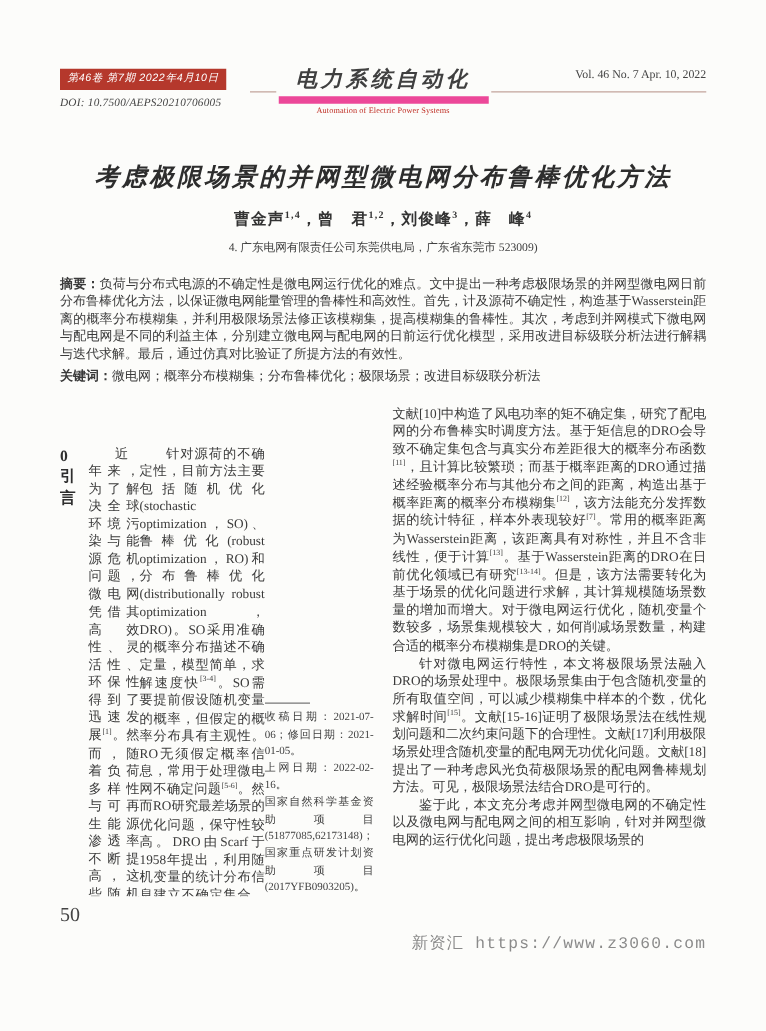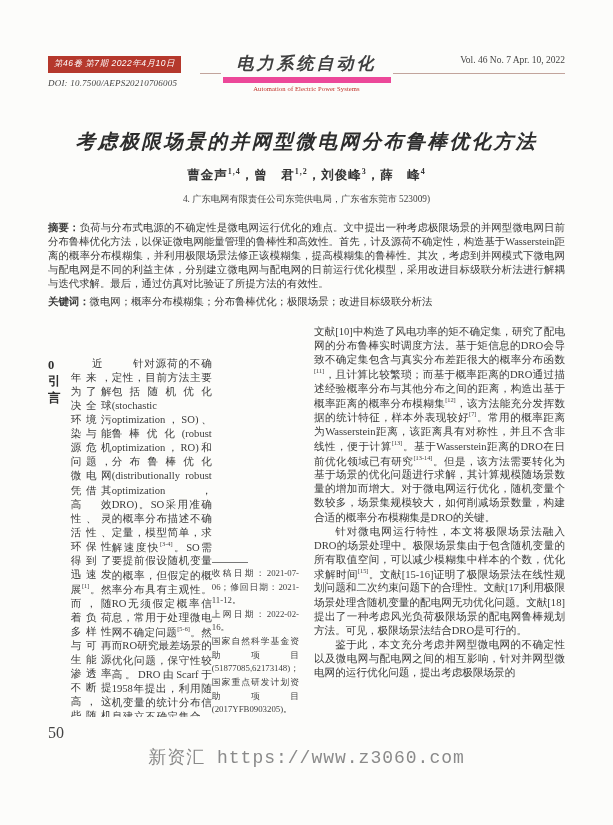--- a/index.html
+++ b/index.html
@@ -60,22 +60,22 @@
   .section-heading .num { margin-right: 16px; }
   .col p { margin: 0; }
   .col p.indent { text-indent: 2em; }
   .col sup { font-size: .6em; }
   
   .footnote { margin-top: auto; font-size: 8.8px; line-height: 1.55; color: #3f3f3f; }
   .fn-rule { width: 42%; border-top: 1px solid #777; margin-bottom: 4px; }
   
   .page-number { margin-top: 7px; font-size: 16px; color: #444; }
   .watermark {
-    margin-top: 3px; text-align: center;
-    font-size: 18px; letter-spacing: 1px; color: #8a8a8a;
+    margin-top: 3px; text-align: right;
+    font-size: 13px; letter-spacing: 1px; color: #8a8a8a;
     font-family: "Liberation Mono", "DejaVu Sans Mono", monospace;
   }
 </style>
 </head>
 <body>
 
 <div class="page">
 
   <div class="header">
     <div class="h-rule h-rule-l"></div>
@@ -100,21 +100,21 @@
   <p class="abstract"><span class="label">摘要：</span><span class="body">负荷与分布式电源的不确定性是微电网运行优化的难点。文中提出一种考虑极限场景的并网型微电网日前分布鲁棒优化方法，以保证微电网能量管理的鲁棒性和高效性。首先，计及源荷不确定性，构造基于Wasserstein距离的概率分布模糊集，并利用极限场景法修正该模糊集，提高模糊集的鲁棒性。其次，考虑到并网模式下微电网与配电网是不同的利益主体，分别建立微电网与配电网的日前运行优化模型，采用改进目标级联分析法进行解耦与迭代求解。最后，通过仿真对比验证了所提方法的有效性。</span></p>
   <p class="keywords"><span class="label">关键词：</span><span class="body">微电网；概率分布模糊集；分布鲁棒优化；极限场景；改进目标级联分析法</span></p>
 
   <div class="columns">
     <div class="col col-left">
       <div class="section-heading"><span class="num">0</span><span>引言</span></div>
       <p class="indent">近年来，为了解决全球环境污染与能源危机问题，微电网凭借其高效性、灵活性、环保性得到了迅速发展<sup>[1]</sup>。然而，随着负荷多样性与可再生能源渗透率不断提高，这些随机性给微电网的运行优化带来了巨大挑战<sup>[2]</sup>。如何合理进行不确定环境下的并网型微电网运行优化，是目前亟待解决的关键问题。</p>
       <p class="indent">针对源荷的不确定性，目前方法主要包括随机优化(stochastic optimization，SO)、鲁棒优化(robust optimization，RO)和分布鲁棒优化(distributionally robust optimization，DRO)。SO采用准确的概率分布描述不确定量，模型简单，求解速度快<sup>[3-4]</sup>。SO需要提前假设随机变量的概率，但假定的概率分布具有主观性。RO无须假定概率信息，常用于处理微电网不确定问题<sup>[5-6]</sup>。然而RO研究最差场景的优化问题，保守性较高。DRO由Scarf于1958年提出，利用随机变量的统计分布信息建立不确定集合，既考虑了概率分布特征，又避免了过高的保守性<sup>[7]</sup>。DRO的关键难点在于不确定集的建立。文献[8]利用风电历史场景构建矩不确定集，利用DRO进行调度决策，文献[9]采用基于KL(Kullback-Leibler)散度的DRO研究热泵储能参与的日前经济调度问题；</p>
       <div class="footnote">
         <div class="fn-rule"></div>
-        <p>收稿日期：2021-07-06；修回日期：2021-11-12。</p>
+        <p>收稿日期：2021-07-06；修回日期：2021-01-05。</p>
         <p>上网日期：2022-02-16。</p>
         <p>国家自然科学基金资助项目(51877085,62173148)；国家重点研发计划资助项目(2017YFB0903205)。</p>
       </div>
     </div>
     <div class="col">
       <p>文献[10]中构造了风电功率的矩不确定集，研究了配电网的分布鲁棒实时调度方法。基于矩信息的DRO会导致不确定集包含与真实分布差距很大的概率分布函数<sup>[11]</sup>，且计算比较繁琐；而基于概率距离的DRO通过描述经验概率分布与其他分布之间的距离，构造出基于概率距离的概率分布模糊集<sup>[12]</sup>，该方法能充分发挥数据的统计特征，样本外表现较好<sup>[7]</sup>。常用的概率距离为Wasserstein距离，该距离具有对称性，并且不含非线性，便于计算<sup>[13]</sup>。基于Wasserstein距离的DRO在日前优化领域已有研究<sup>[13-14]</sup>。但是，该方法需要转化为基于场景的优化问题进行求解，其计算规模随场景数量的增加而增大。对于微电网运行优化，随机变量个数较多，场景集规模较大，如何削减场景数量，构建合适的概率分布模糊集是DRO的关键。</p>
       <p class="indent">针对微电网运行特性，本文将极限场景法融入DRO的场景处理中。极限场景集由于包含随机变量的所有取值空间，可以减少模糊集中样本的个数，优化求解时间<sup>[15]</sup>。文献[15-16]证明了极限场景法在线性规划问题和二次约束问题下的合理性。文献[17]利用极限场景处理含随机变量的配电网无功优化问题。文献[18]提出了一种考虑风光负荷极限场景的配电网鲁棒规划方法。可见，极限场景法结合DRO是可行的。</p>
       <p class="indent">鉴于此，本文充分考虑并网型微电网的不确定性以及微电网与配电网之间的相互影响，针对并网型微电网的运行优化问题，提出考虑极限场景的</p>
     </div>
   </div>

